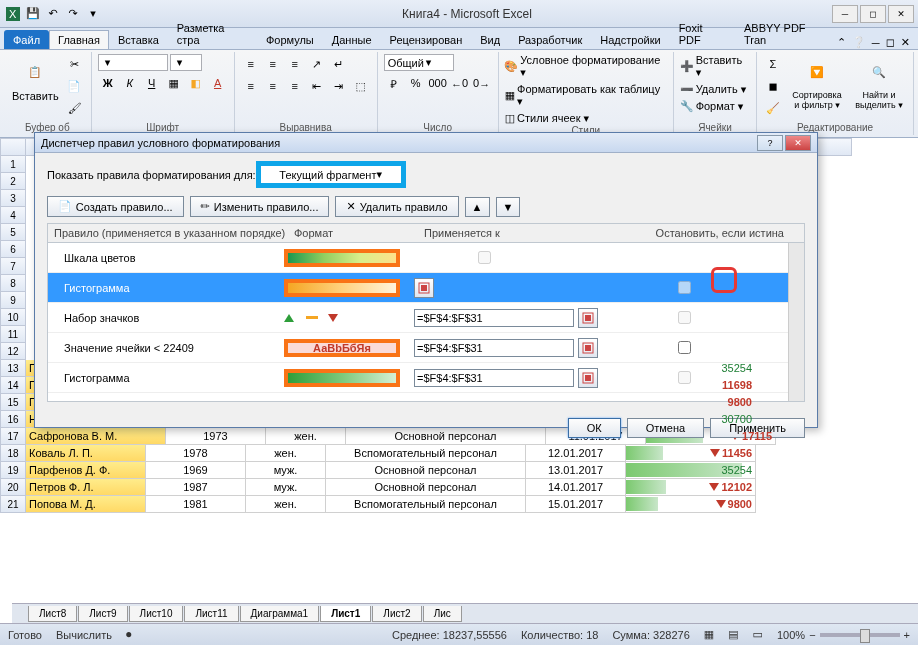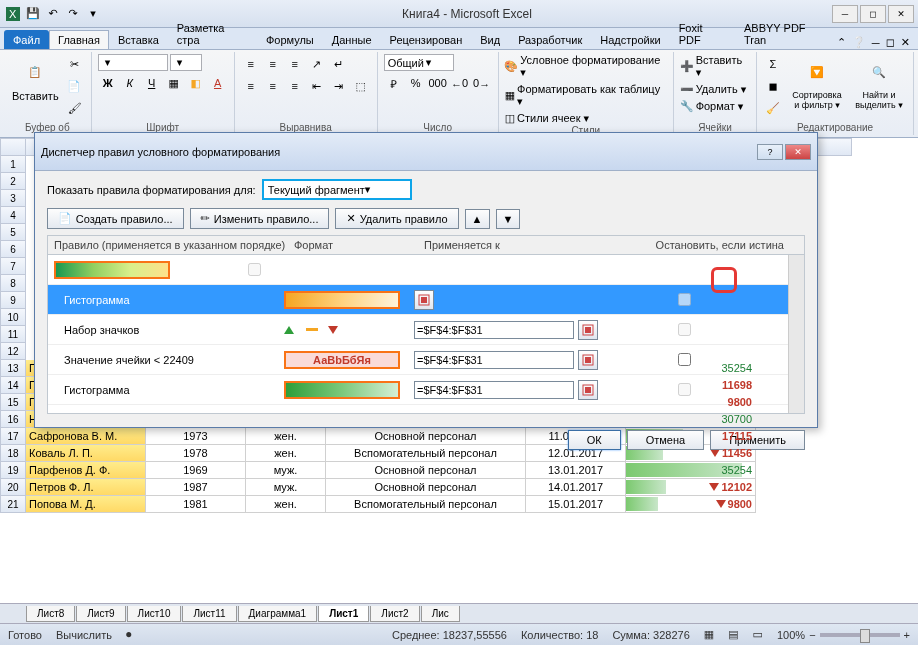--- a/index.html
+++ b/index.html
@@ -38,53 +38,53 @@
 .cell.right{justify-content:flex-end}
 .cell.yellow{background:linear-gradient(#ffec8b,#ffd966)}
 .indic{display:inline-block;width:0;height:0;border-left:5px solid transparent;border-right:5px solid transparent;margin-right:2px}
 .indic.up{border-bottom:8px solid #2e9e3a}
 .indic.down{border-top:8px solid #c0392b}
 .databar{position:absolute;left:0;top:1px;bottom:1px;background:linear-gradient(to right,#7bc96f,#c8e6c9);z-index:0}
 .valtext{position:relative;z-index:1}
 .red{color:#c0392b;font-weight:bold}
 .green{color:#1e7e34}
 .dialog{position:absolute;top:132px;left:34px;width:784px;height:296px;background:#f0f0f0;border:1px solid #5a7ba8;box-shadow:3px 3px 8px rgba(0,0,0,0.25)}
-.dlg-title{height:38px;background:linear-gradient(#e3ebf7,#c8d8ef);display:flex;align-items:center;padding:0 6px;justify-content:space-between;border-bottom:1px solid #a0b0c8}
+.dlg-title{height:20px;background:linear-gradient(#e3ebf7,#c8d8ef);display:flex;align-items:center;padding:0 6px;justify-content:space-between;border-bottom:1px solid #a0b0c8}
 .dlg-ctrls{display:flex}
 .dlg-ctrl{width:26px;height:16px;border:1px solid #8899aa;margin-left:2px;display:flex;align-items:center;justify-content:center;font-size:9px;background:linear-gradient(#f7dcdc,#e8b8b8);cursor:pointer}
 .dlg-ctrl.q{background:linear-gradient(#e8f0fa,#d0dff0)}
 .dlg-ctrl.x{background:linear-gradient(#e88,#c44);color:#fff}
 .dlg-body{padding:8px 12px}
-.dlg-row1{display:flex;align-items:center;gap:6px;margin-bottom:8px}
-.dlg-select{border:2px solid #0ea5e9;background:#fff;padding:2px 4px;width:150px;display:flex;justify-content:flex-start;align-items:center}
+.dlg-row1{display:flex;align-items:center;gap:0;margin-bottom:8px}
+.dlg-select{border:5px solid #0ea5e9;background:#fff;padding:2px 4px;width:150px;display:flex;justify-content:center;align-items:center}
 .dlg-btns{display:flex;gap:6px;margin-bottom:6px;align-items:center}
 .dlg-btn{border:1px solid #7a8a9a;background:linear-gradient(#fdfdfd,#e4e9f0);padding:3px 10px;display:flex;align-items:center;gap:4px;cursor:pointer}
 .dlg-btn.sq{padding:3px 6px}
 .rules-hdr{display:flex;background:#f0f0f0;border:1px solid #c0c8d0;border-bottom:none;padding:3px 6px;font-size:10px;color:#444}
 .rules-list{border:1px solid #c0c8d0;background:#fff;height:160px;overflow:hidden;position:relative}
 .rule-row{display:flex;align-items:center;height:30px;padding:0 6px;border-bottom:1px solid #eee}
 .rule-row.sel{background:#3399ff;color:#fff}
 .rule-name{width:230px;padding-left:10px}
 .rule-fmt{width:130px;display:flex;align-items:center;gap:4px}
 .rule-app{width:200px;display:flex;align-items:center;gap:4px}
 .rule-app input{border:1px solid #7a8a9a;padding:2px;width:160px;font-size:11px}
 .rule-sel-btn{width:20px;height:20px;border:1px solid #7a8a9a;background:linear-gradient(#fff,#e0e6ef);display:flex;align-items:center;justify-content:center;cursor:pointer}
 .rule-stop{width:140px;display:flex;justify-content:center}
 .rule-stop input{width:13px;height:13px}
-.fmt-preview{width:116px;height:18px;border:2px solid #f97316}
+.fmt-preview{width:116px;height:18px;border:4px solid #f97316}
 .fmt-preview.scale{background:linear-gradient(to right,#1a9850,#91cf60,#d9ef8b,#fee08b)}
 .fmt-preview.hist1{background:linear-gradient(to right,#f5a623,#ffd27f,#fff3db)}
 .fmt-preview.hist2{background:linear-gradient(to right,#2e9e3a,#7cc97c,#d5efd5)}
 .fmt-preview.text{background:#fadbd8;color:#c0392b;display:flex;align-items:center;justify-content:center;font-weight:bold}
 .icon-set{display:flex;gap:10px;align-items:center}
 .dlg-footer{display:flex;justify-content:flex-end;gap:6px;padding:8px 12px}
 .dlg-fbtn{border:1px solid #7a8a9a;background:linear-gradient(#fdfdfd,#e4e9f0);padding:3px 18px;cursor:pointer}
 .dlg-fbtn.primary{border:1px solid #3a6ea5;box-shadow:0 0 2px #6af}
 .highlight{position:absolute;border:3px solid #e53935;border-radius:6px;pointer-events:none}
-.sheet-tabs{position:absolute;bottom:22px;left:0;right:0;height:20px;background:#e0e6ef;display:flex;align-items:center;padding-left:26px;border-top:1px solid #aab}
+.sheet-tabs{position:absolute;bottom:22px;left:12px;right:0;height:20px;background:#e0e6ef;display:flex;align-items:center;padding-left:16px;border-top:1px solid #aab}
 .stab{padding:2px 10px;border:1px solid #999;border-top:none;background:#f5f5f5;margin-right:1px;font-size:10px;cursor:pointer}
 .stab.active{background:#fff;font-weight:bold}
 .statusbar{position:absolute;bottom:0;left:0;right:0;height:22px;background:linear-gradient(#dfe7f2,#cfd9e8);display:flex;align-items:center;padding:0 8px;font-size:10px;color:#333;gap:14px;border-top:1px solid #aab}
 .statusbar .sp{flex:1}
 .zoom{display:flex;align-items:center;gap:4px}
 .zslider{width:80px;height:4px;background:#aab;position:relative}
 .zslider::after{content:'';position:absolute;left:40px;top:-4px;width:8px;height:12px;background:#ddd;border:1px solid #888}
 svg{display:block}
 .scrollbar-v{position:absolute;right:0;top:0;bottom:0;width:16px;background:#e8e8e8;border-left:1px solid #ccc}
 </style>
@@ -336,21 +336,21 @@
         <div class="cell center" style="width:80px">муж.</div>
         <div class="cell center" style="width:200px">Основной персонал</div>
         <div class="cell center" style="width:100px">10.01.2017</div>
         <div class="cell right" style="width:130px;position:relative">
           <div class="databar" style="width:60%"></div>
           <span class="indic up"></span>
           <span class="valtext green">30700</span>
         </div>
       </div>
       <div class="datarow">
-        <div class="cell yellow" style="width:120px">Сафронова В. М.</div>
+        <div class="cell yellow" style="width:140px">Сафронова В. М.</div>
         <div class="cell center" style="width:100px">1973</div>
         <div class="cell center" style="width:80px">жен.</div>
         <div class="cell center" style="width:200px">Основной персонал</div>
         <div class="cell center" style="width:100px">11.01.2017</div>
         <div class="cell right" style="width:130px;position:relative">
           <div class="databar" style="width:44%"></div>
           <span class="indic down"></span>
           <span class="valtext red">17115</span>
         </div>
       </div>
@@ -438,20 +438,21 @@
       <div class="dlg-btn sq">▼</div>
     </div>
     <div class="rules-hdr">
       <div style="width:240px">Правило (применяется в указанном порядке)</div>
       <div style="width:130px">Формат</div>
       <div style="width:210px">Применяется к</div>
       <div style="width:150px;text-align:right">Остановить, если истина</div>
     </div>
     <div class="rules-list">
       <div class="rule-row">
+        <div class="rule-name">Шкала цветов</div>
         <div class="rule-fmt">
             <div class="fmt-preview scale"></div>
           </div>
         <div class="rule-stop">
             <input type="checkbox" disabled="" style="">
           </div>
       </div>
       <div class="rule-row sel">
         <div class="rule-name">Гистограмма</div>
         <div class="rule-fmt">

